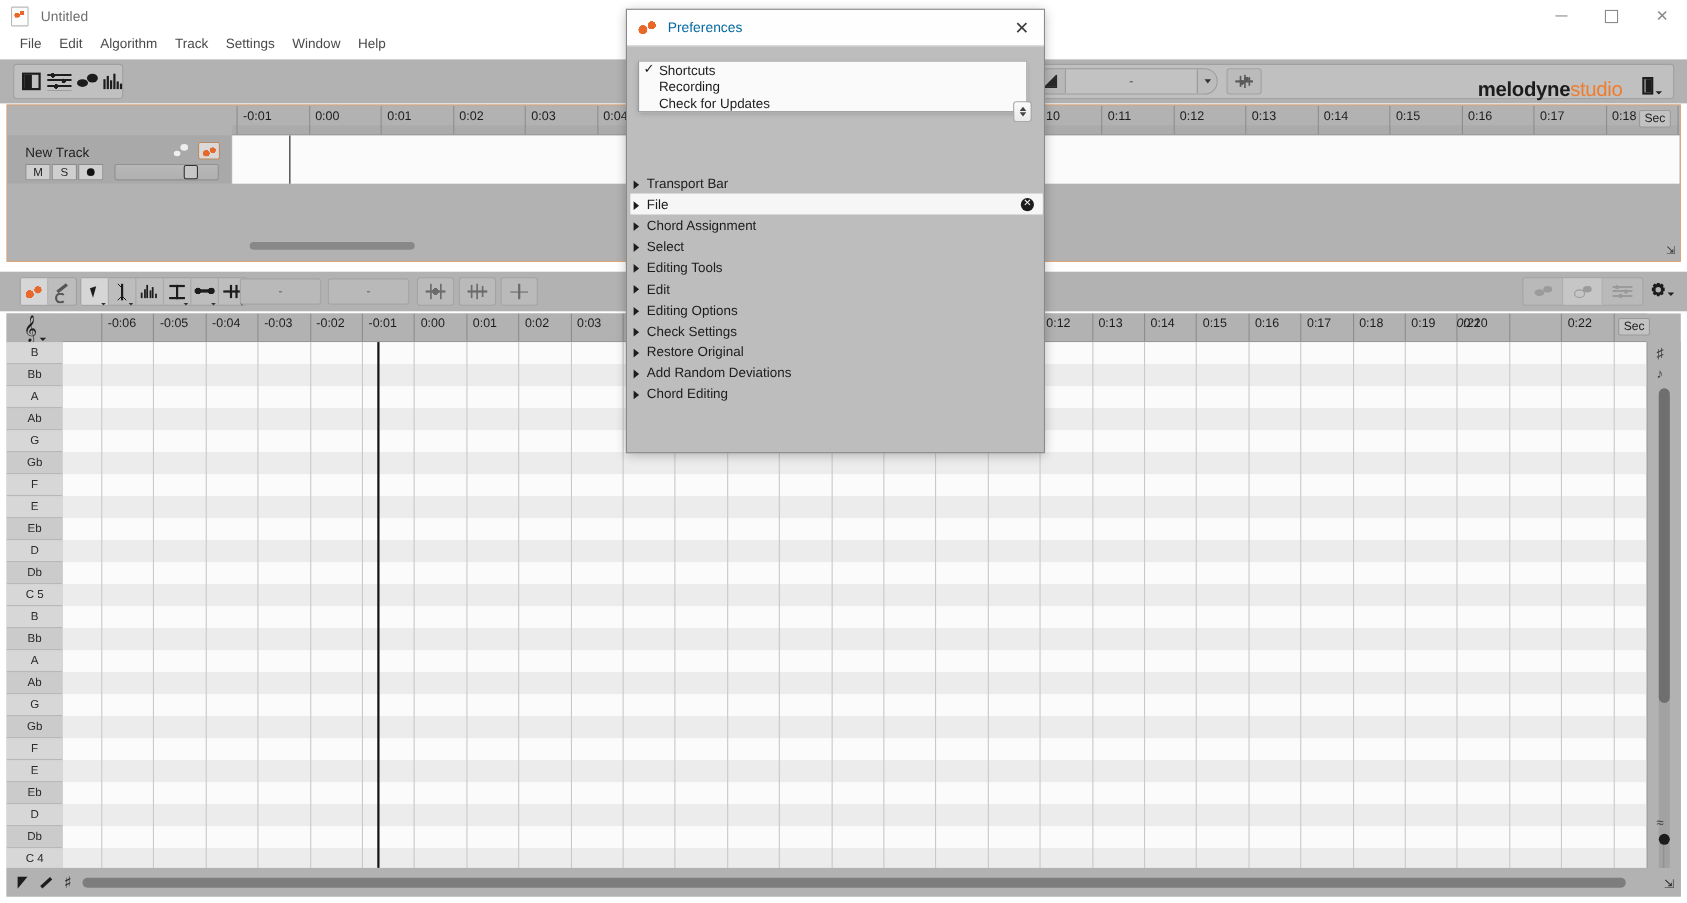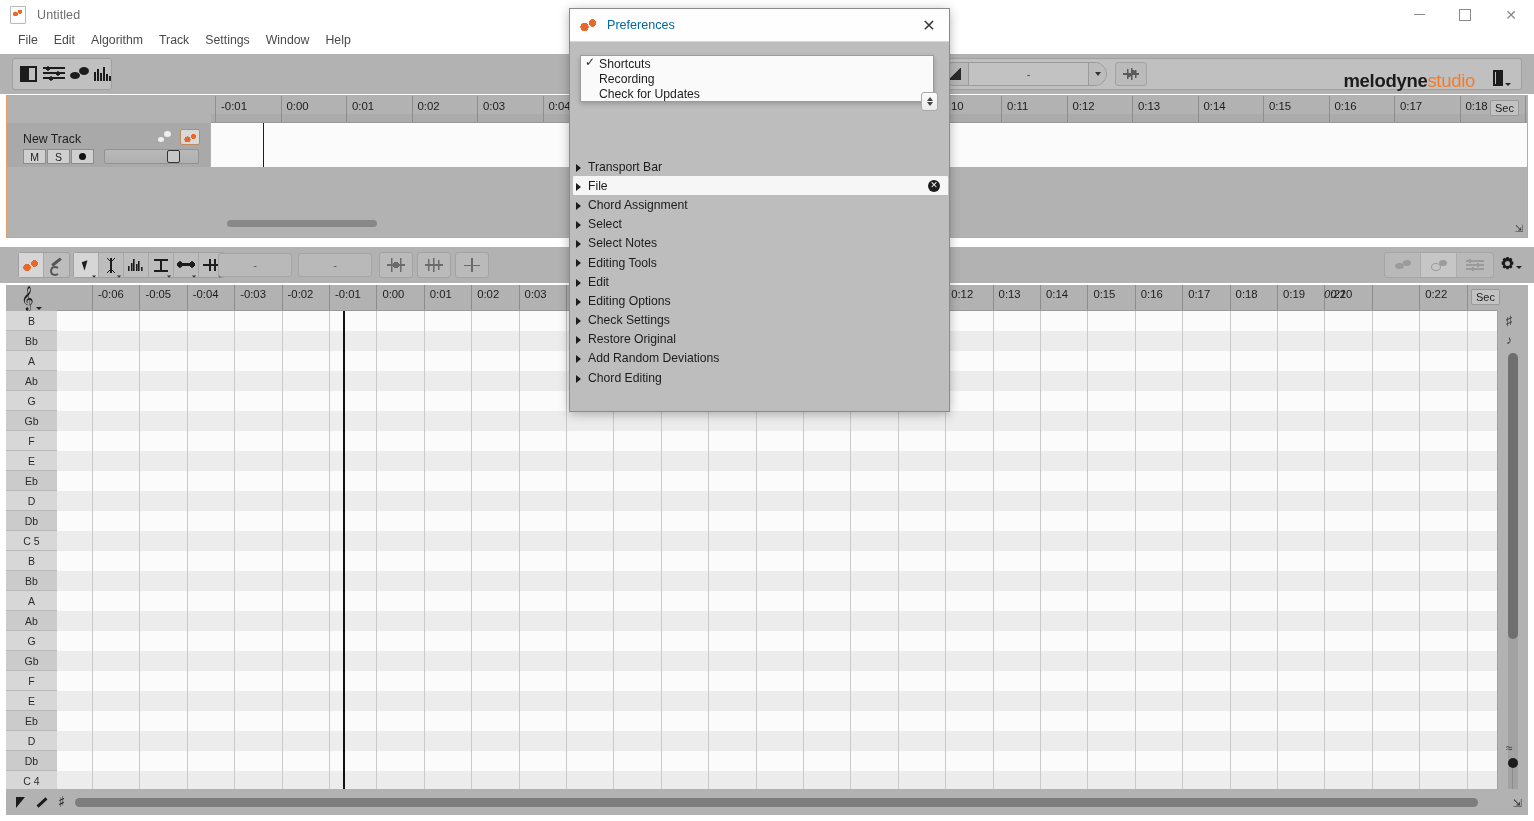--- a/index.html
+++ b/index.html
@@ -946,48 +946,44 @@
           <div class="pref-row">
             <div class="tri"></div>
             <span>Chord Assignment</span>
           </div>
           <div class="pref-row">
             <div class="tri"></div>
             <span>Select</span>
           </div>
           <div class="pref-row">
             <div class="tri"></div>
-            <span>Select Notes</span>
+            <span>Editing Tools</span>
           </div>
           <div class="pref-row">
             <div class="tri"></div>
-            <span>Editing Tools</span>
+            <span>Edit</span>
           </div>
           <div class="pref-row">
             <div class="tri"></div>
-            <span>Edit</span>
+            <span>Editing Options</span>
           </div>
           <div class="pref-row">
             <div class="tri"></div>
-            <span>Editing Options</span>
+            <span>Check Settings</span>
           </div>
           <div class="pref-row">
             <div class="tri"></div>
-            <span>Check Settings</span>
+            <span>Restore Original</span>
           </div>
           <div class="pref-row">
             <div class="tri"></div>
-            <span>Restore Original</span>
+            <span>Add Random Deviations</span>
           </div>
           <div class="pref-row">
             <div class="tri"></div>
-            <span>Add Random Deviations</span>
-          </div>
-          <div class="pref-row">
-            <div class="tri"></div>
             <span>Chord Editing</span>
           </div>
         </div>
 
     </div>
   </div>
 
 </div>
 
 </body></html>

